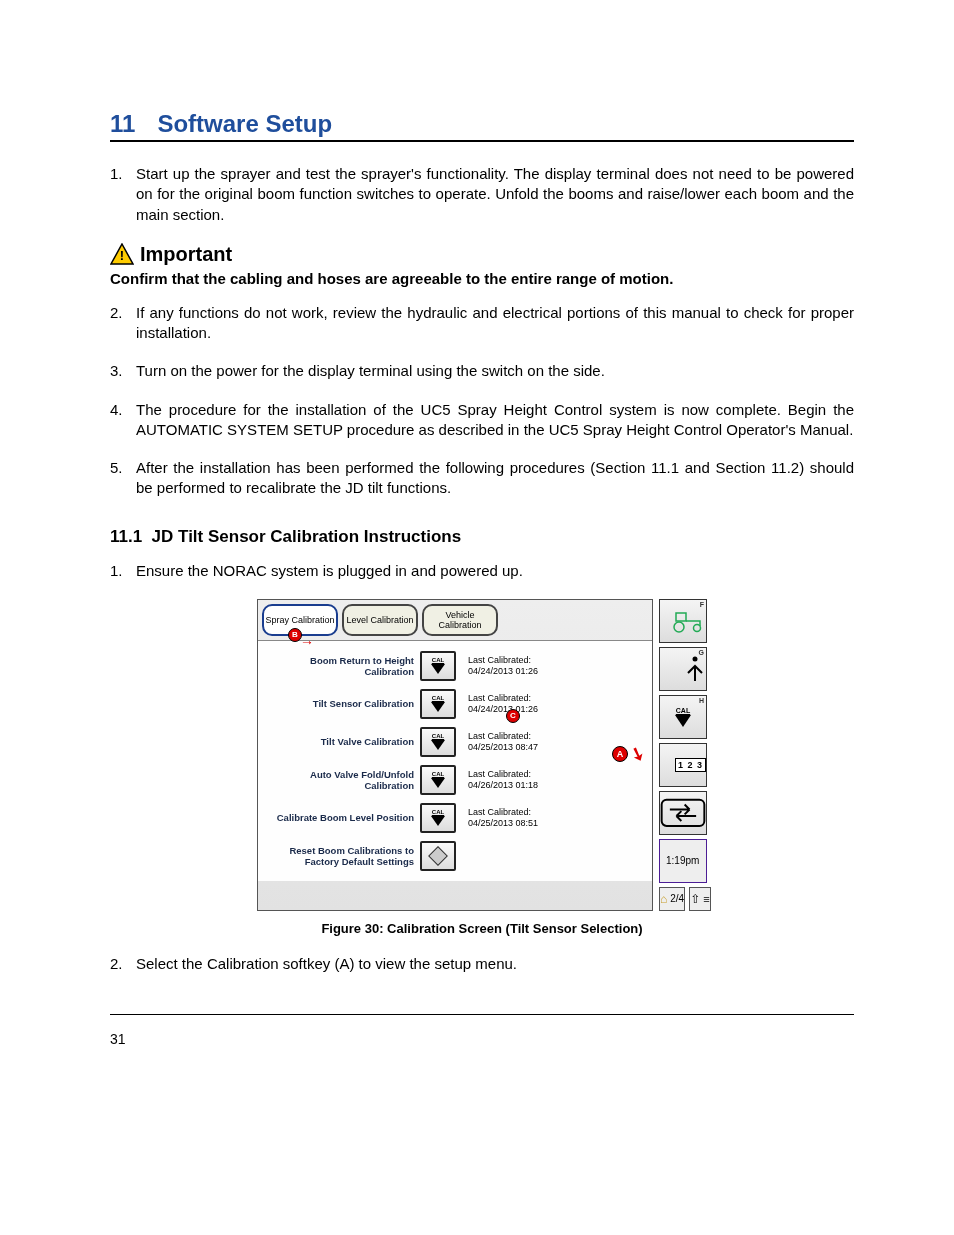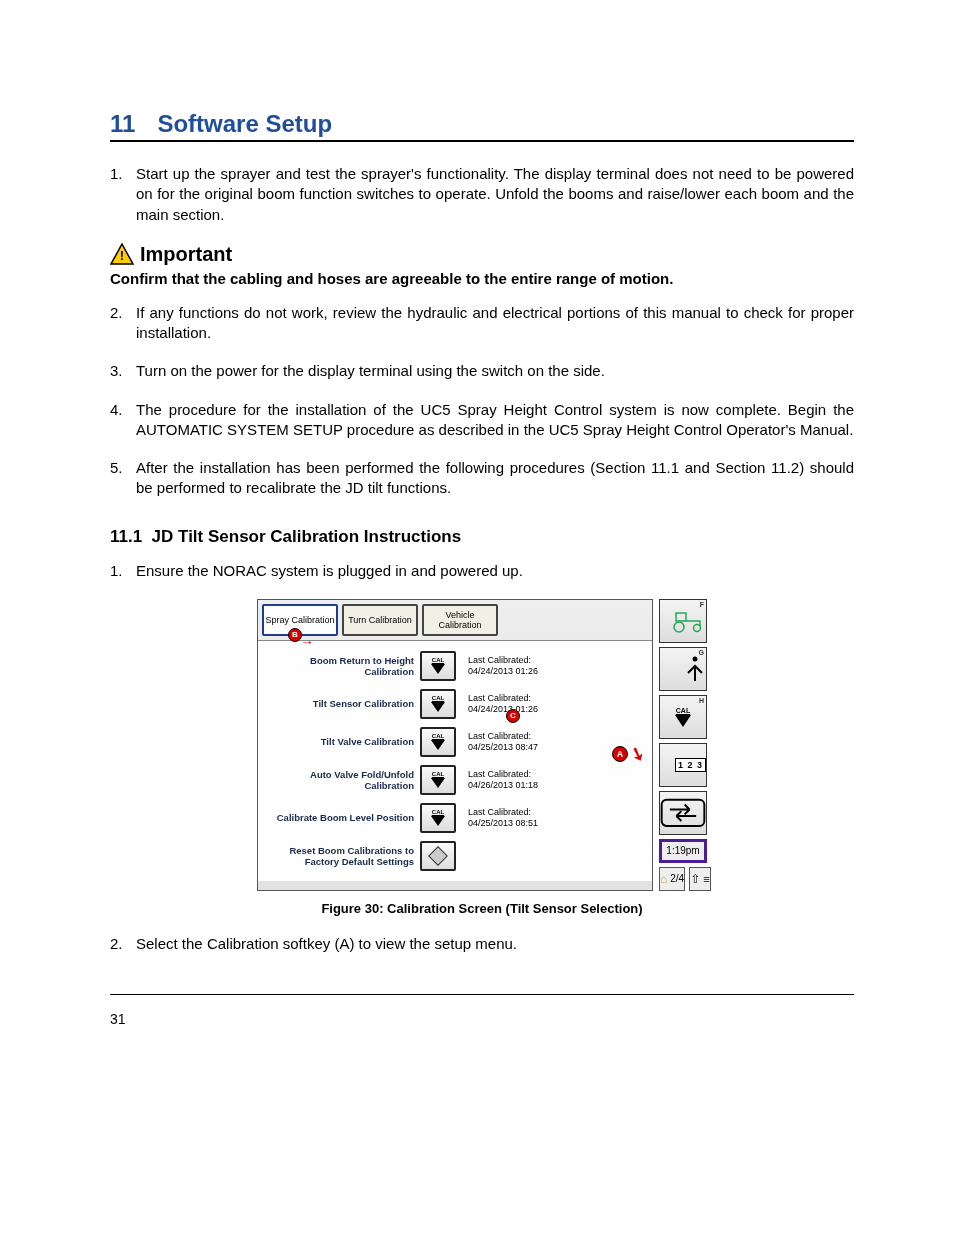--- a/index.html
+++ b/index.html
@@ -102,21 +102,21 @@
   }
   .cal-tabs { display: flex; gap: 4px; padding: 4px; }
   .cal-tab {
     border: 2px solid #444;
     background: #f0f0e4;
     width: 72px;
     height: 28px;
     font-size: 9px;
     text-align: center;
     display: flex; align-items: center; justify-content: center;
-    border-radius: 2px;
+    border-radius: 10px;
     position: relative;
   }
   .cal-tab.active {
     border-color: #1a3d8f;
     background: #fff;
   }
   .marker-b {
     position:absolute; left: 24px; top: 22px;
     width: 12px; height:12px; border-radius:50%;
     background:#d00; border:1px solid #000;
@@ -194,22 +194,22 @@
     font-size:7px;text-decoration:underline;margin-bottom:1px;
   }
   .side-cal .tri {
     width:0;height:0;border-left:8px solid transparent;border-right:8px solid transparent;border-top:12px solid #000;
   }
   .side-123 {
     border:1px solid #000; padding:1px 2px; font-size:9px; letter-spacing:1px;
     background:#fff;
   }
   .time-box {
-    border:3px solid #4c1d95; height:18px; background:#eee;
-    display:flex;align-items:center;justify-content:center;padding:0 6px;
+    border:1px solid #4c1d95; height:18px; background:#eee;
+    display:flex;align-items:center;justify-content:flex-start;padding:12px 6px;
     font-size:10px;
   }
   .pager-row { display:flex; gap:4px; }
   .pager-box {
     flex:1;border:1px solid #555;height:22px;background:#eee;
     display:flex;align-items:center;justify-content:center;gap:3px;font-size:10px;
   }
   .home-ic { color:#c8a030; font-size:12px; }
   .up-ic { font-size:12px; }
 
@@ -306,21 +306,21 @@
 
       <div class="cal-row">
         <div class="cal-main">
           <div class="cal-tabs">
             <div class="cal-tab active" style="position:relative;">
               <span>Spray Calibration</span>
               <div class="marker-b">B</div>
               <span class="marker-arrow-b">→</span>
             </div>
             <div class="cal-tab">
-                <span>Turn Calibration</span>
+                <span>Level Calibration</span>
               </div>
             <div class="cal-tab">
                 <span>Vehicle Calibration</span>
               </div>
           </div>
 
           <div class="cal-body">
             <div class="cal-item">
               <div class="lbl">Boom Return to Height Calibration</div>
               <div class="cal-btn">

